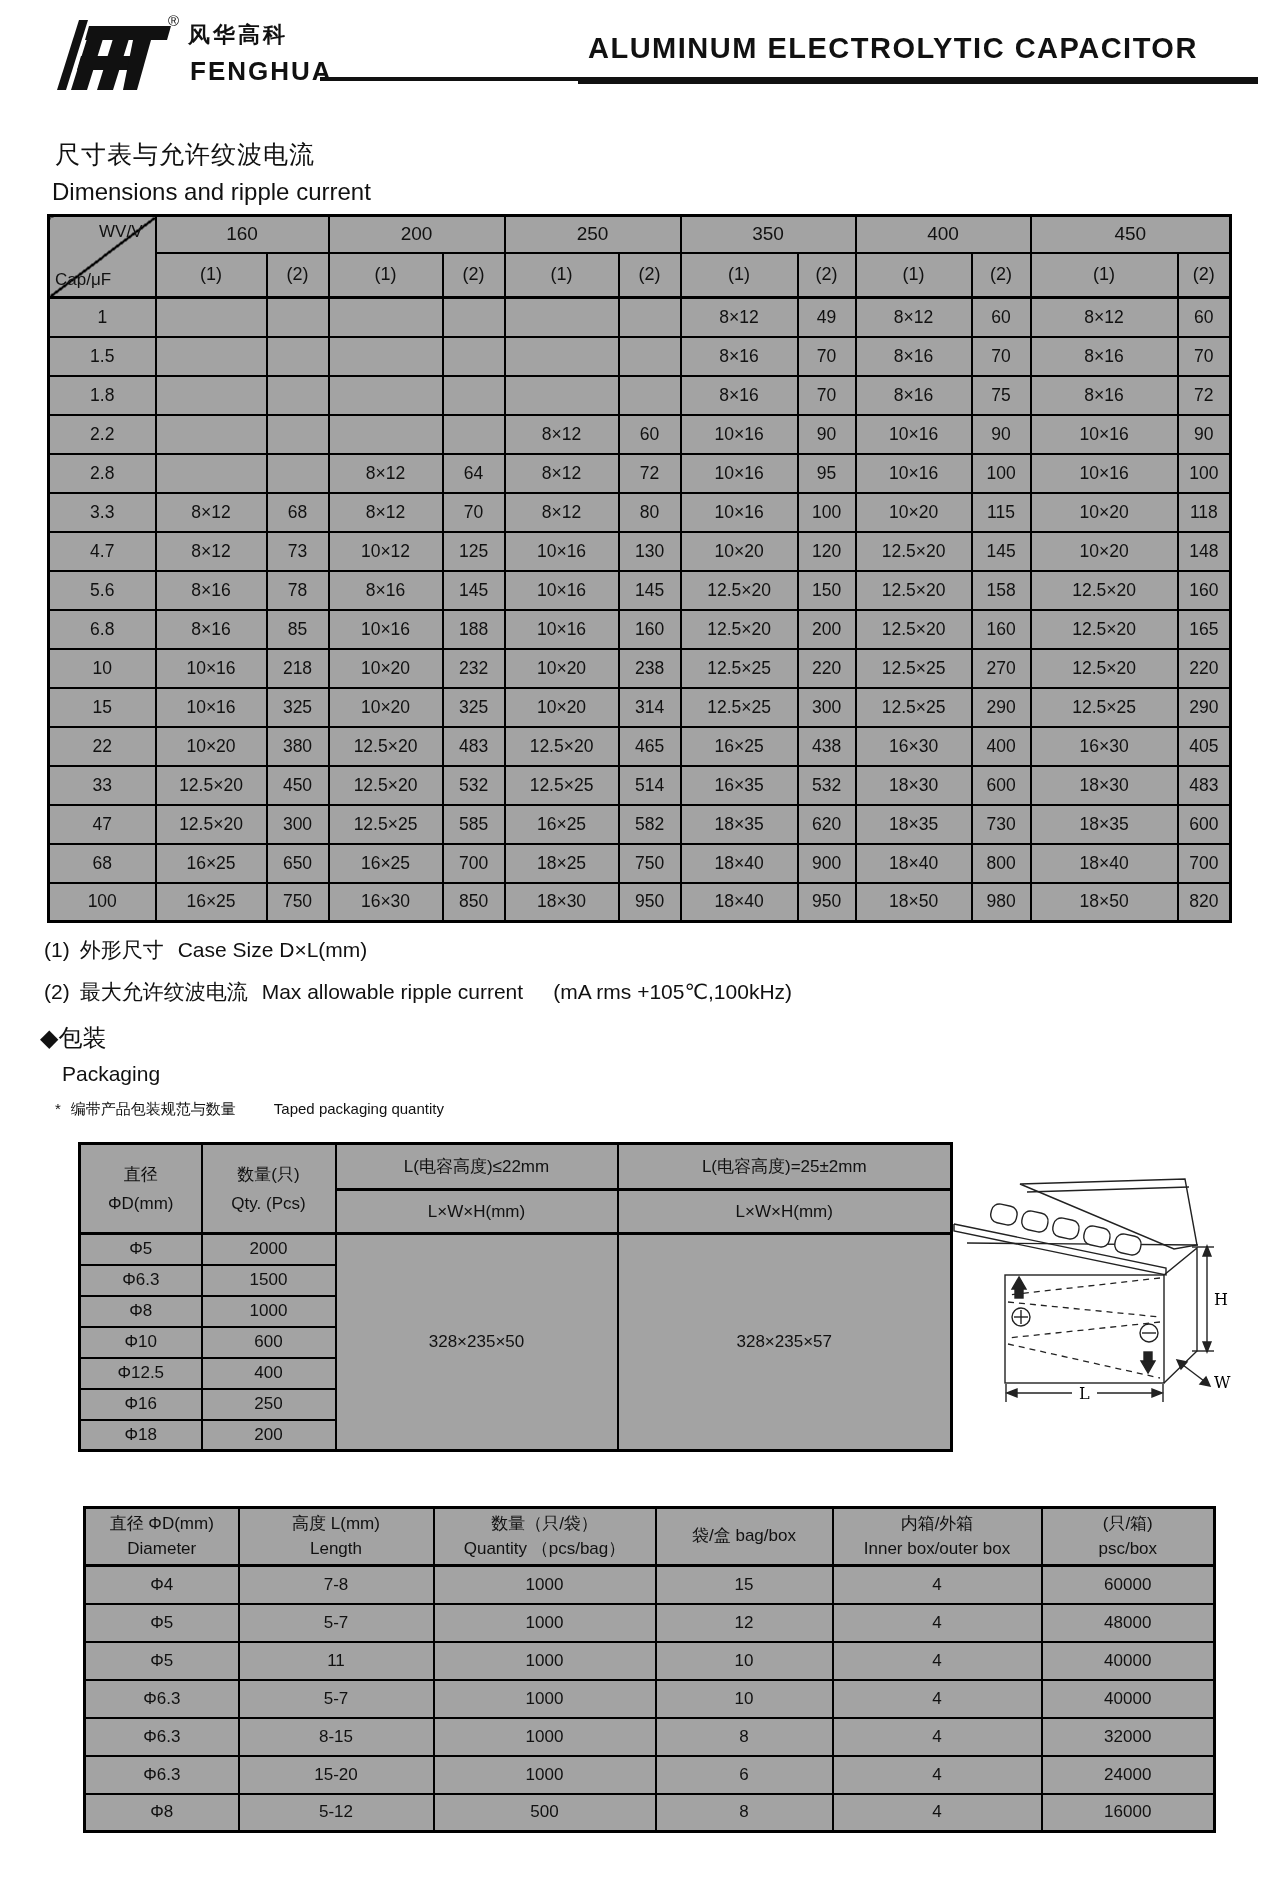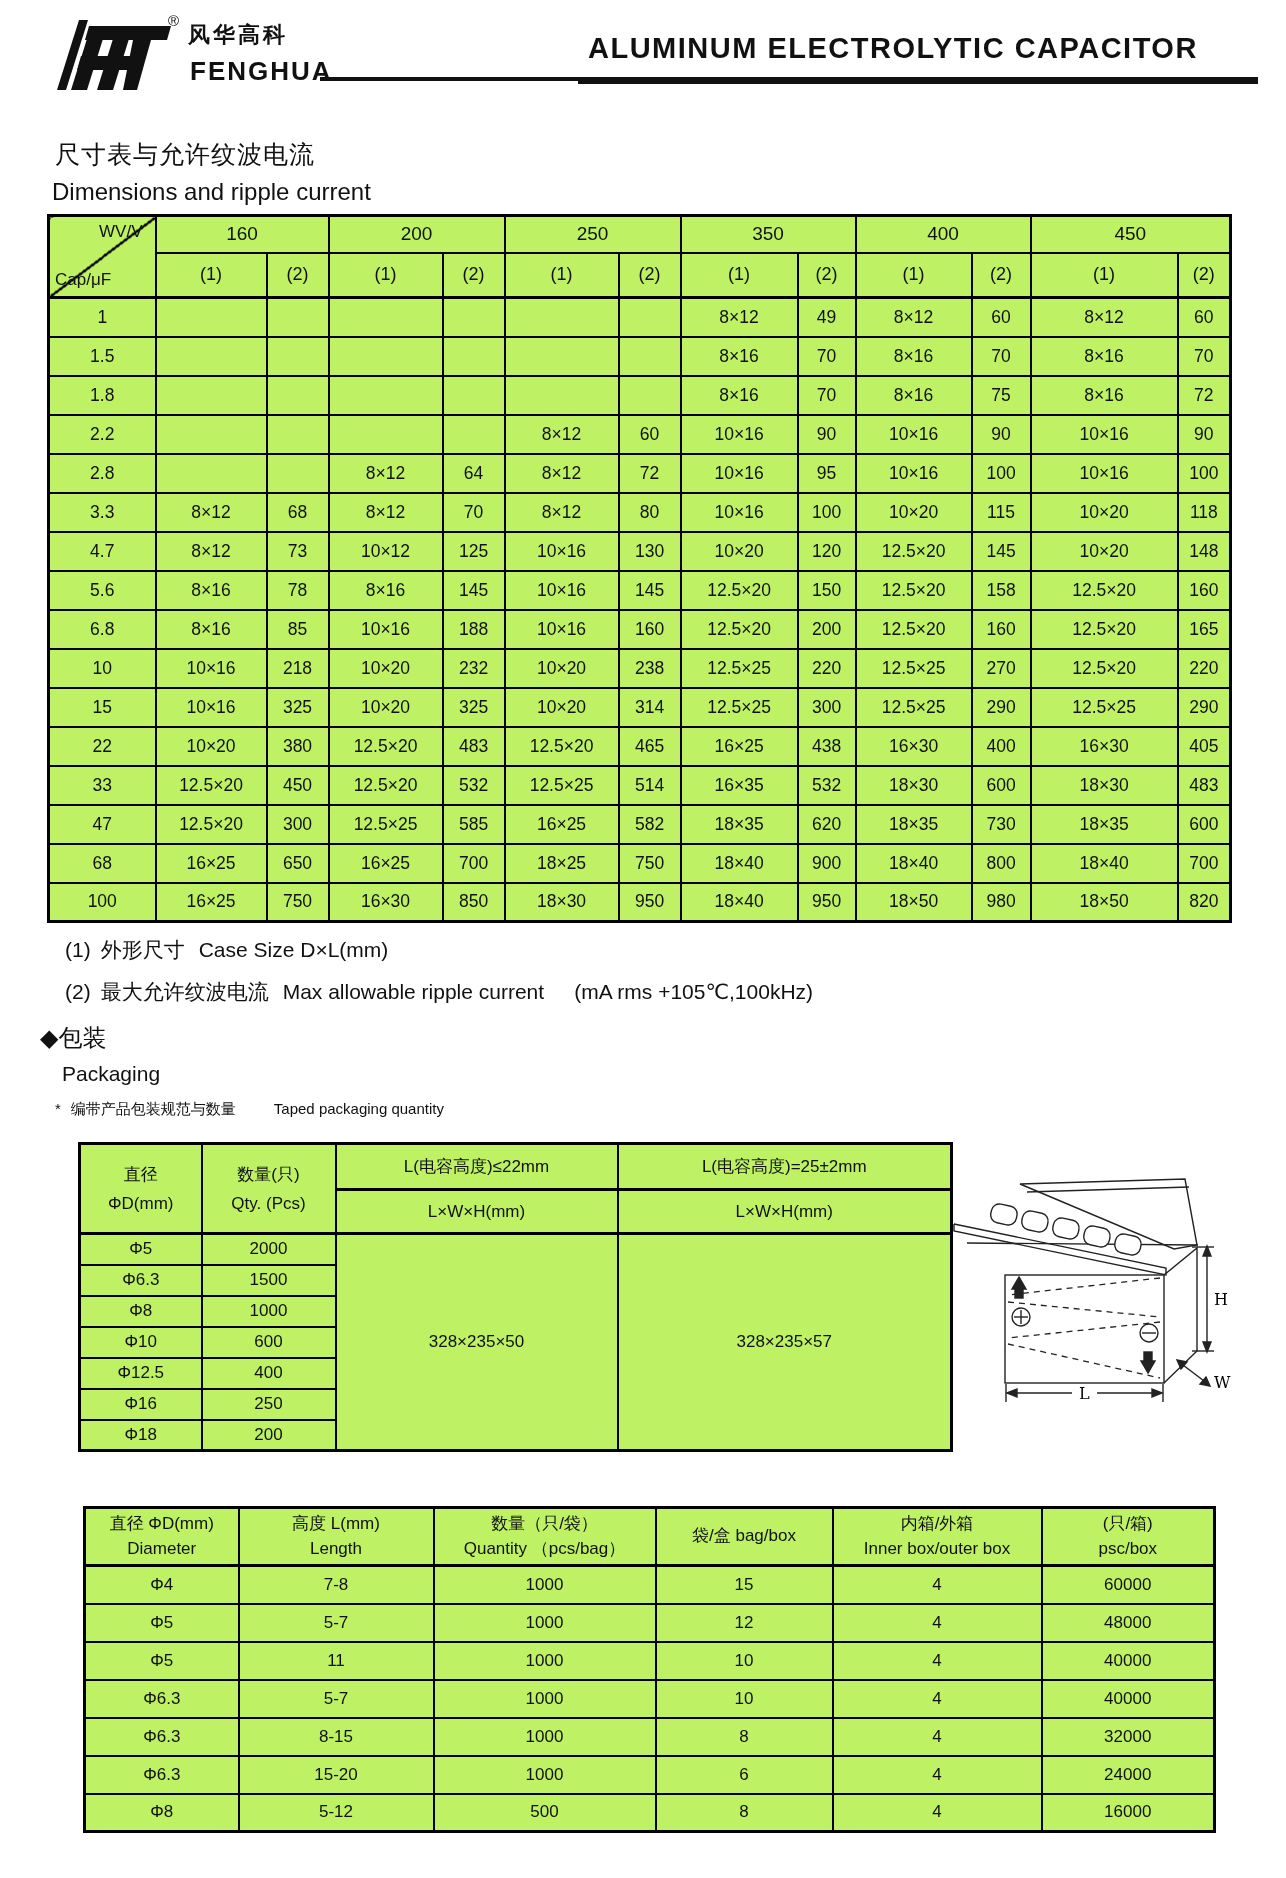--- a/index.html
+++ b/index.html
@@ -12,32 +12,32 @@
   .reg-mark{position:absolute;left:168px;top:12px;font-size:15px;}
   .logo-cn{position:absolute;left:188px;top:20px;font-size:22px;font-weight:bold;letter-spacing:3px;}
   .logo-en{position:absolute;left:190px;top:56px;font-size:26px;font-weight:600;letter-spacing:2px;}
   .header-title{position:absolute;left:588px;top:32px;font-size:29px;font-weight:bold;letter-spacing:1.5px;white-space:nowrap;}
   .rule-thin{position:absolute;left:320px;top:77px;width:260px;height:4px;background:#111;}
   .rule-thick{position:absolute;left:578px;top:77px;width:680px;height:7px;background:#111;}
 
   
   .sec1-cn{position:absolute;left:55px;top:138px;font-size:25px;letter-spacing:1px;}
   .sec1-en{position:absolute;left:52px;top:178px;font-size:24px;}
-  .note{position:absolute;left:65px;font-size:21px;white-space:nowrap;}
+  .note{position:absolute;left:44px;font-size:21px;white-space:nowrap;}
   .note .cn{margin-left:10px;}
   .note .en{margin-left:14px;}
   .note .extra{margin-left:30px;}
   .pkg-title{position:absolute;left:40px;top:1022px;font-size:24px;}
   .pkg-en{position:absolute;left:62px;top:1062px;font-size:21px;}
   .tbl-label{position:absolute;font-size:15px;white-space:nowrap;}
   .tbl-label .cn{margin-left:10px;}
   .tbl-label .en{margin-left:38px;}
 
   
-  table{border-collapse:collapse;table-layout:fixed;background:#bef264;}
+  table{border-collapse:collapse;table-layout:fixed;background:#a3a3a3;}
   th,td{border:2px solid #000;text-align:center;vertical-align:middle;
         font-weight:400;padding:0;overflow:hidden;}
   table{border:3px solid #000;}
 
   
   #main-table{position:absolute;left:47px;top:214px;width:1182px;font-size:17.5px;}
   #main-table tr.r1{height:37px;}
   #main-table tr.r2{height:45px;}
   #main-table tbody tr{height:39px;}
   #main-table .volt-cell{font-size:19px;}

